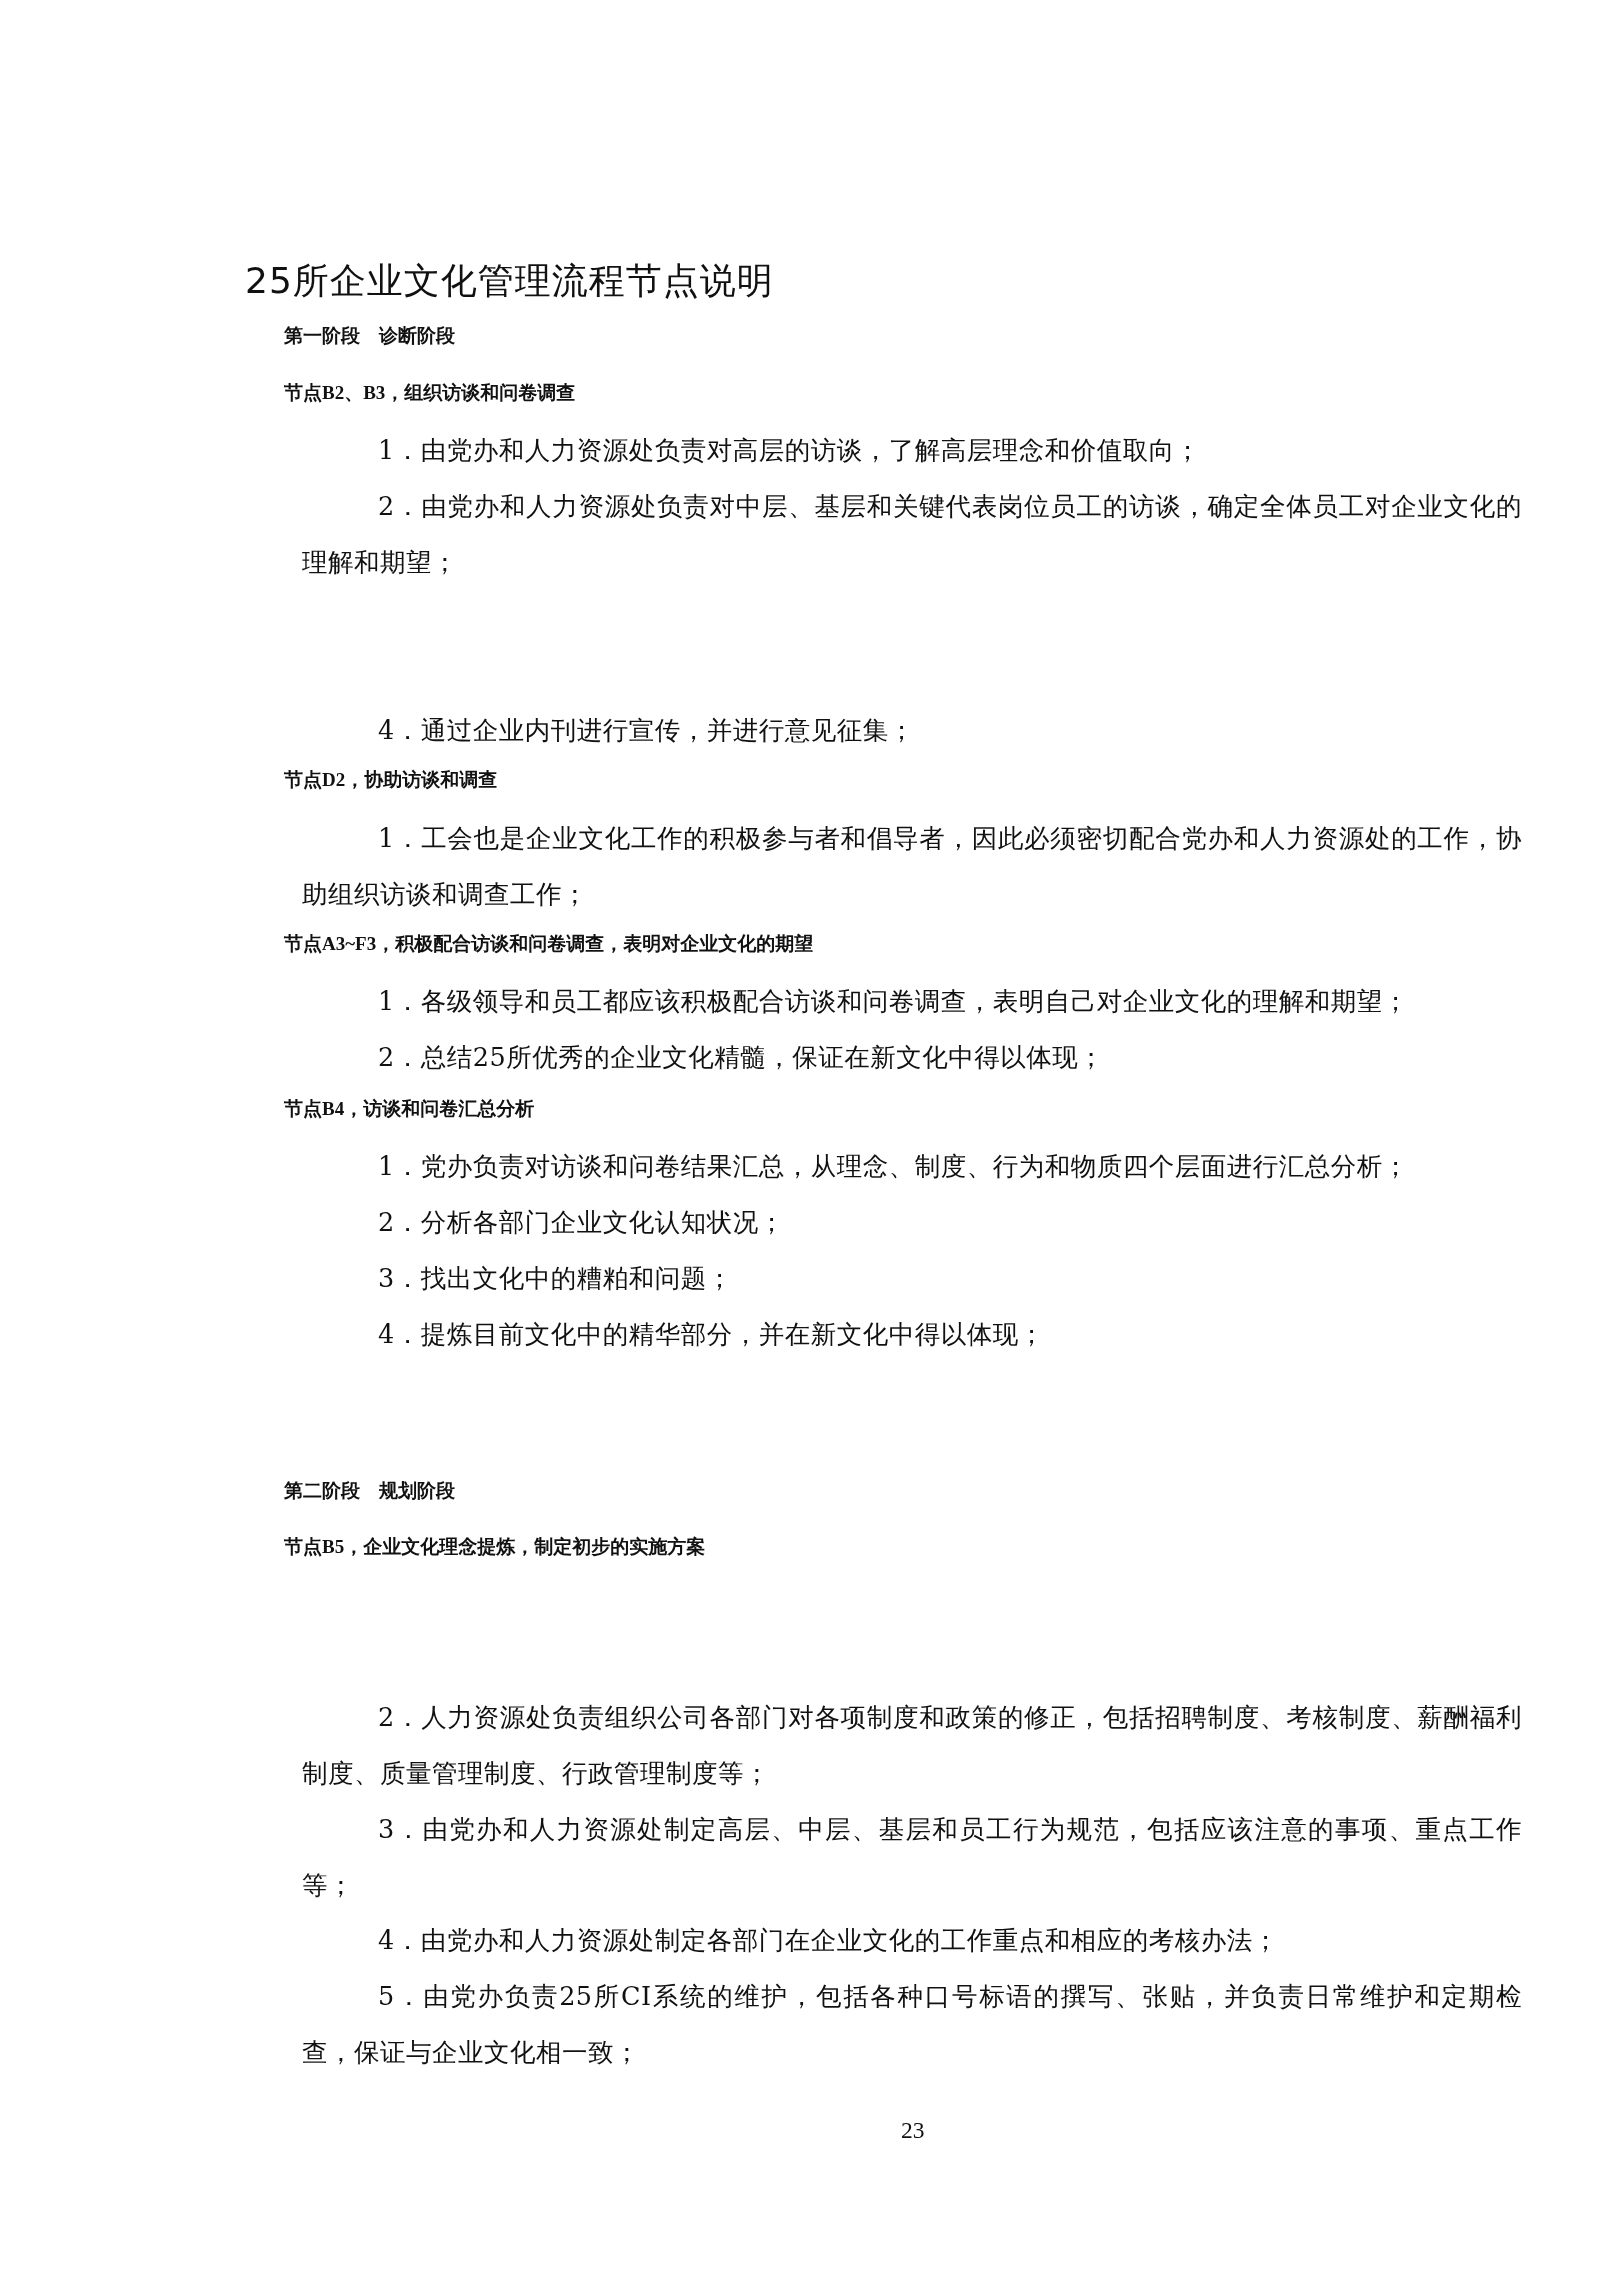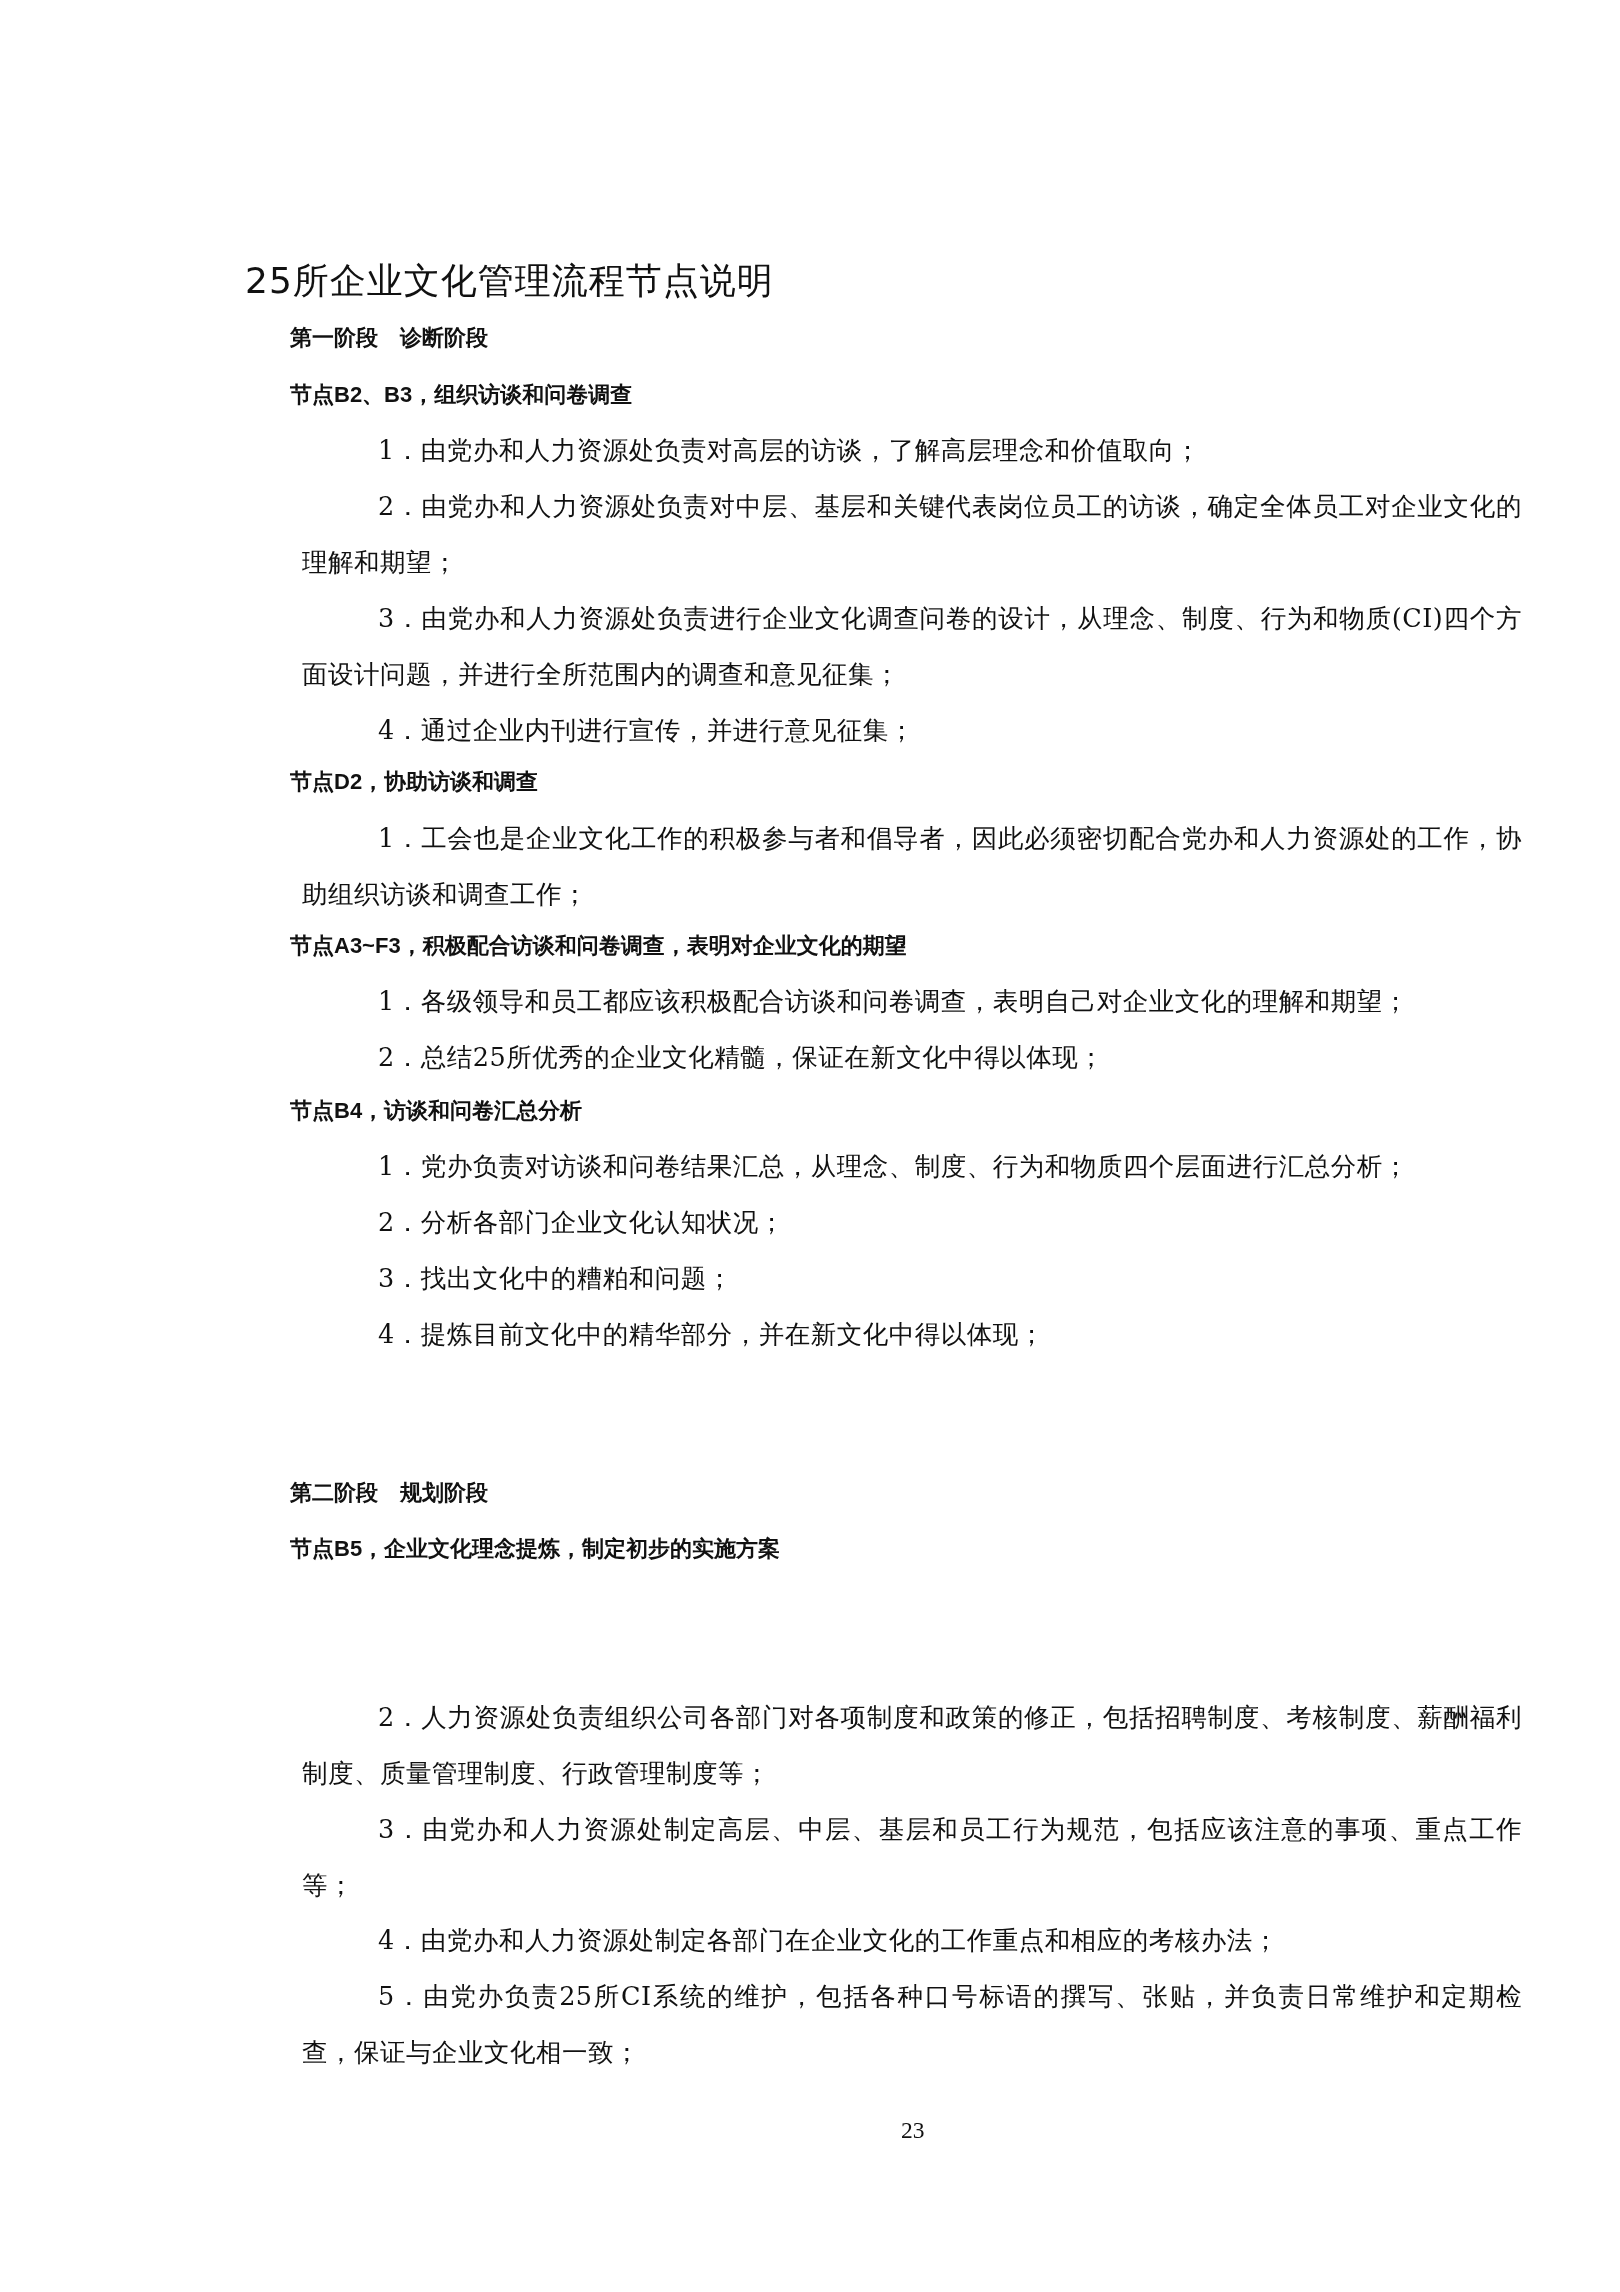--- a/index.html
+++ b/index.html
@@ -1,39 +1,38 @@
 <!DOCTYPE html>
 <html><head>
 <meta charset="utf-8">
 <style>
   html, body { margin: 0; padding: 0; background: #ffffff; }
   body { width: 1620px; height: 2293px; position: relative; overflow: hidden;
          font-family: "DejaVu Serif", "Liberation Serif", serif; color: #111; }
   .page { position: absolute; left: 0; top: 0; width: 1620px; height: 1885px; }
   .title { position: absolute; left: 245px; top: 257px; font-size: 36px;
            font-family: "DejaVu Sans", "Liberation Sans", sans-serif; letter-spacing: 1px; white-space: nowrap; }
-  .h { position: absolute; left: 290px; font-size: 22px; font-weight: bold;
-       font-family: Liberation Sans, sans-serif; white-space: nowrap; }
+  .h { position: absolute; left: 284px; font-size: 19px; font-weight: bold;
+       font-family: Liberation Serif, serif; white-space: nowrap; }
   .p { position: absolute; left: 302px; width: 1220px; font-size: 25.5px; line-height: 56px;
        text-indent: 76px; text-align: justify; letter-spacing: 0.5px; }
   .p.single { white-space: nowrap; }
   .pagenum { position: absolute; left: 858px; top: 2117px; font-size: 23.5px;
              font-family: "Liberation Serif", serif; margin-left: 43px; }
 </style>
 </head>
 <body>
 
 <div class="page">
   <div class="title">25所企业文化管理流程节点说明</div>
 
   <div class="h" style="top:323px">第一阶段　诊断阶段</div>
   <div class="h" style="top:380px">节点B2、B3，组织访谈和问卷调查</div>
   <div class="p single" style="top:422px">1．由党办和人力资源处负责对高层的访谈，了解高层理念和价值取向；</div>
   <div class="p" style="top:478px">2．由党办和人力资源处负责对中层、基层和关键代表岗位员工的访谈，确定全体员工对企业文化的理解和期望；</div>
-  <div class="p" style="top:590px">3．由党办和人力资源处负责进行企业文化调查问卷的设计，从理念、制度、行为和物质(CI)四个方面设计问题，并进行全所范围内的调查和意见征集；</div>
   <div class="p single" style="top:702px">4．通过企业内刊进行宣传，并进行意见征集；</div>
 
   <div class="h" style="top:767px">节点D2，协助访谈和调查</div>
   <div class="p" style="top:810px">1．工会也是企业文化工作的积极参与者和倡导者，因此必须密切配合党办和人力资源处的工作，协助组织访谈和调查工作；</div>
 
   <div class="h" style="top:931px">节点A3~F3，积极配合访谈和问卷调查，表明对企业文化的期望</div>
   <div class="p single" style="top:973px">1．各级领导和员工都应该积极配合访谈和问卷调查，表明自己对企业文化的理解和期望；</div>
   <div class="p single" style="top:1029px">2．总结25所优秀的企业文化精髓，保证在新文化中得以体现；</div>
 
   <div class="h" style="top:1096px">节点B4，访谈和问卷汇总分析</div>

